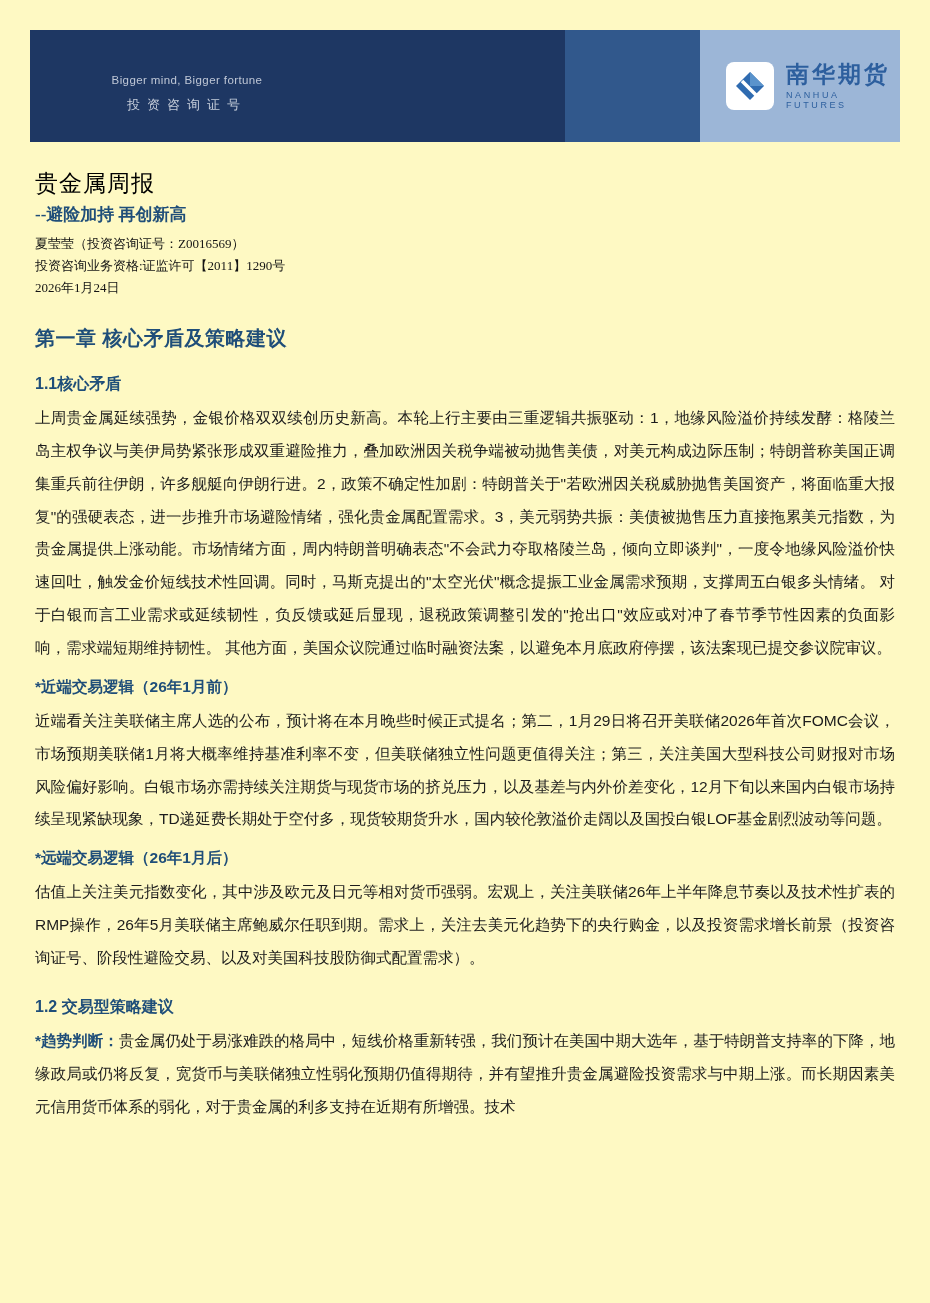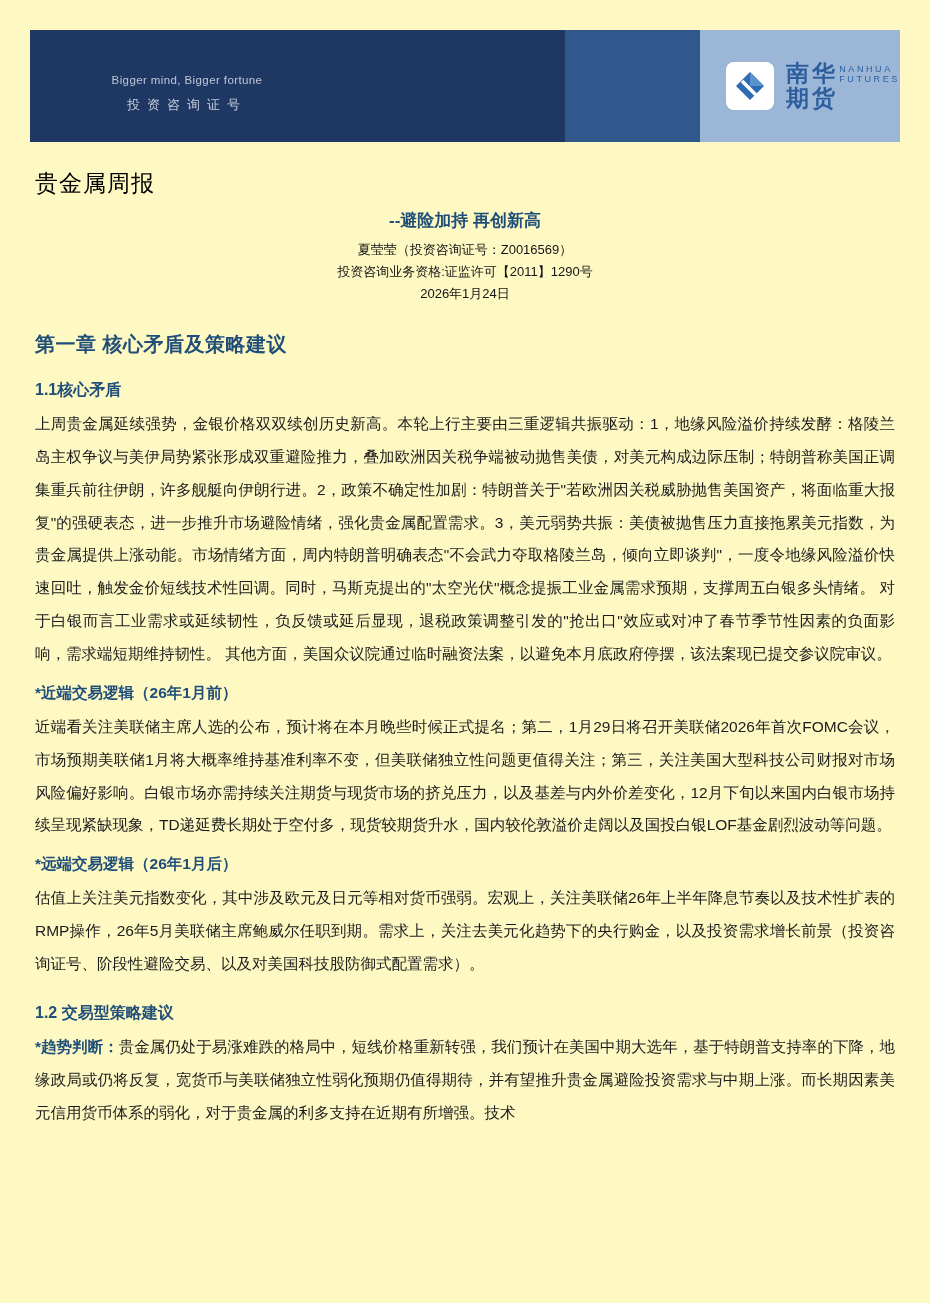--- a/index.html
+++ b/index.html
@@ -58,21 +58,21 @@
   .logo-box {
     width: 48px;
     height: 48px;
     background: #ffffff;
     border-radius: 8px;
     display: flex;
     align-items: center;
     justify-content: center;
     flex: 0 0 48px;
   }
-  .logo-text { display: flex; flex-direction: row; }
+  .logo-text { display: flex; flex-direction: column; }
   .logo-zh {
     font-size: 23px;
     font-weight: bold;
     color: #2d5f9e;
     letter-spacing: 3px;
     line-height: 1.1;
   }
   .logo-en {
     font-size: 9px;
     color: #2d5f9e;
@@ -81,21 +81,21 @@
   }
   
   .content { padding: 14px 35px 0 35px; }
   .doc-title {
     font-size: 23px;
     font-weight: normal;
     color: #000000;
     margin-top: 12px;
     letter-spacing: 1px;
   }
-  .meta-block { text-align: center; margin-top: 10px; }
+  .meta-block { text-align: left; margin-top: 4px; font-family: Liberation Serif, serif; }
   .doc-subtitle {
     font-size: 17px;
     font-weight: bold;
     color: #1f4e79;
     margin-bottom: 7px;
   }
   .meta-line {
     font-size: 13px;
     line-height: 22px;
     color: #141414;

